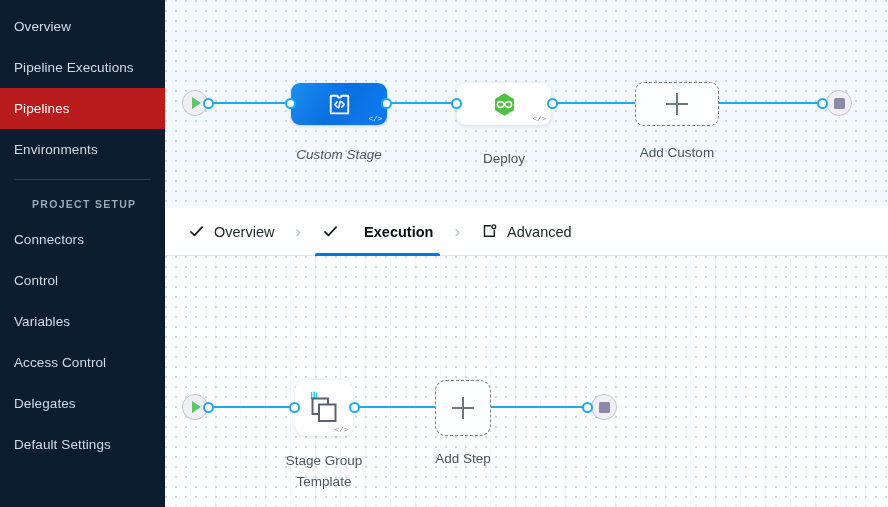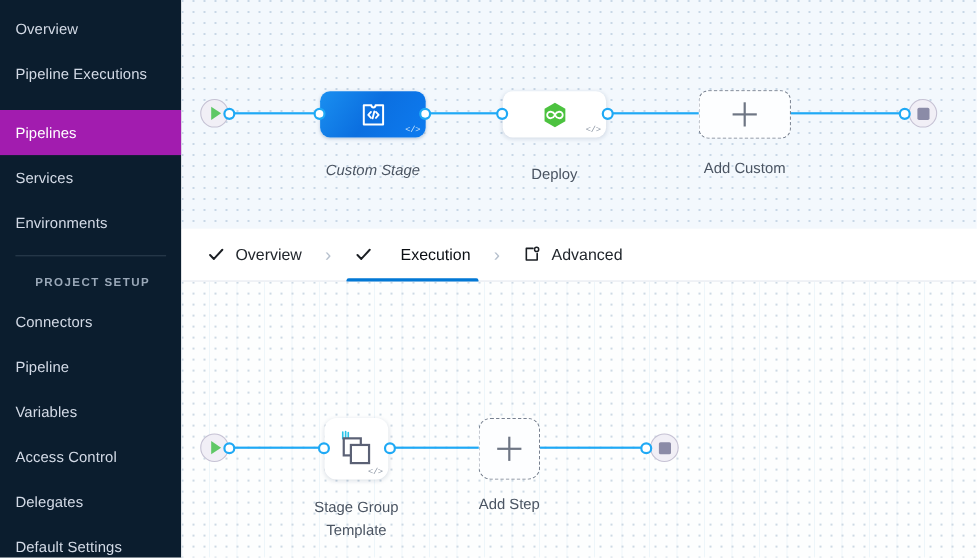--- a/index.html
+++ b/index.html
@@ -29,23 +29,22 @@
     display: flex;
     align-items: center;
     padding-left: 14px;
     color: #d3dae6;
     font-size: 13.5px;
     letter-spacing: .1px;
     cursor: pointer;
     white-space: nowrap;
   }
   .nav-item.active {
-    background: #a21caf;
+    background: #b91c1c;
     color: #ffffff;
-    margin-top: 12px;
   }
   .nav-divider {
     height: 1px;
     background: #2b3d4e;
     margin: 9px 14px 9px 14px;
   }
   .nav-section {
     height: 30px;
     display: flex;
     align-items: center;
@@ -94,21 +93,21 @@
     align-items: center;
     gap: 9px;
     height: 48px;
     padding: 0 13px;
     font-size: 14.5px;
     color: #22272d;
     cursor: pointer;
     position: relative;
     white-space: nowrap;
   }
-  .tab.selected { font-weight: 400; color: #0b0f14; gap: 25px; }
+  .tab.selected { font-weight: 700; color: #0b0f14; gap: 25px; }
   .tab.selected::after {
     content: "";
     position: absolute;
     left: 6px; right: 6px; bottom: 0;
     height: 3px;
     background: #0278d5;
     border-radius: 2px 2px 0 0;
   }
   .tab-sep {
     color: #b6c0cd;
@@ -224,35 +223,32 @@
     <div class="nav-item">
       <span>Overview</span>
     </div>
     <div class="nav-item">
       <span>Pipeline Executions</span>
     </div>
     <div class="nav-item active">
       <span>Pipelines</span>
     </div>
     <div class="nav-item">
-      <span>Services</span>
-    </div>
-    <div class="nav-item">
       <span>Environments</span>
     </div>
 
     <div class="nav-divider"></div>
 
     <div class="nav-section">PROJECT SETUP</div>
 
     <div class="nav-item">
       <span>Connectors</span>
     </div>
     <div class="nav-item">
-      <span>Pipeline</span>
+      <span>Control</span>
     </div>
     <div class="nav-item">
       <span>Variables</span>
     </div>
     <div class="nav-item">
       <span>Access Control</span>
     </div>
     <div class="nav-item">
       <span>Delegates</span>
     </div>

